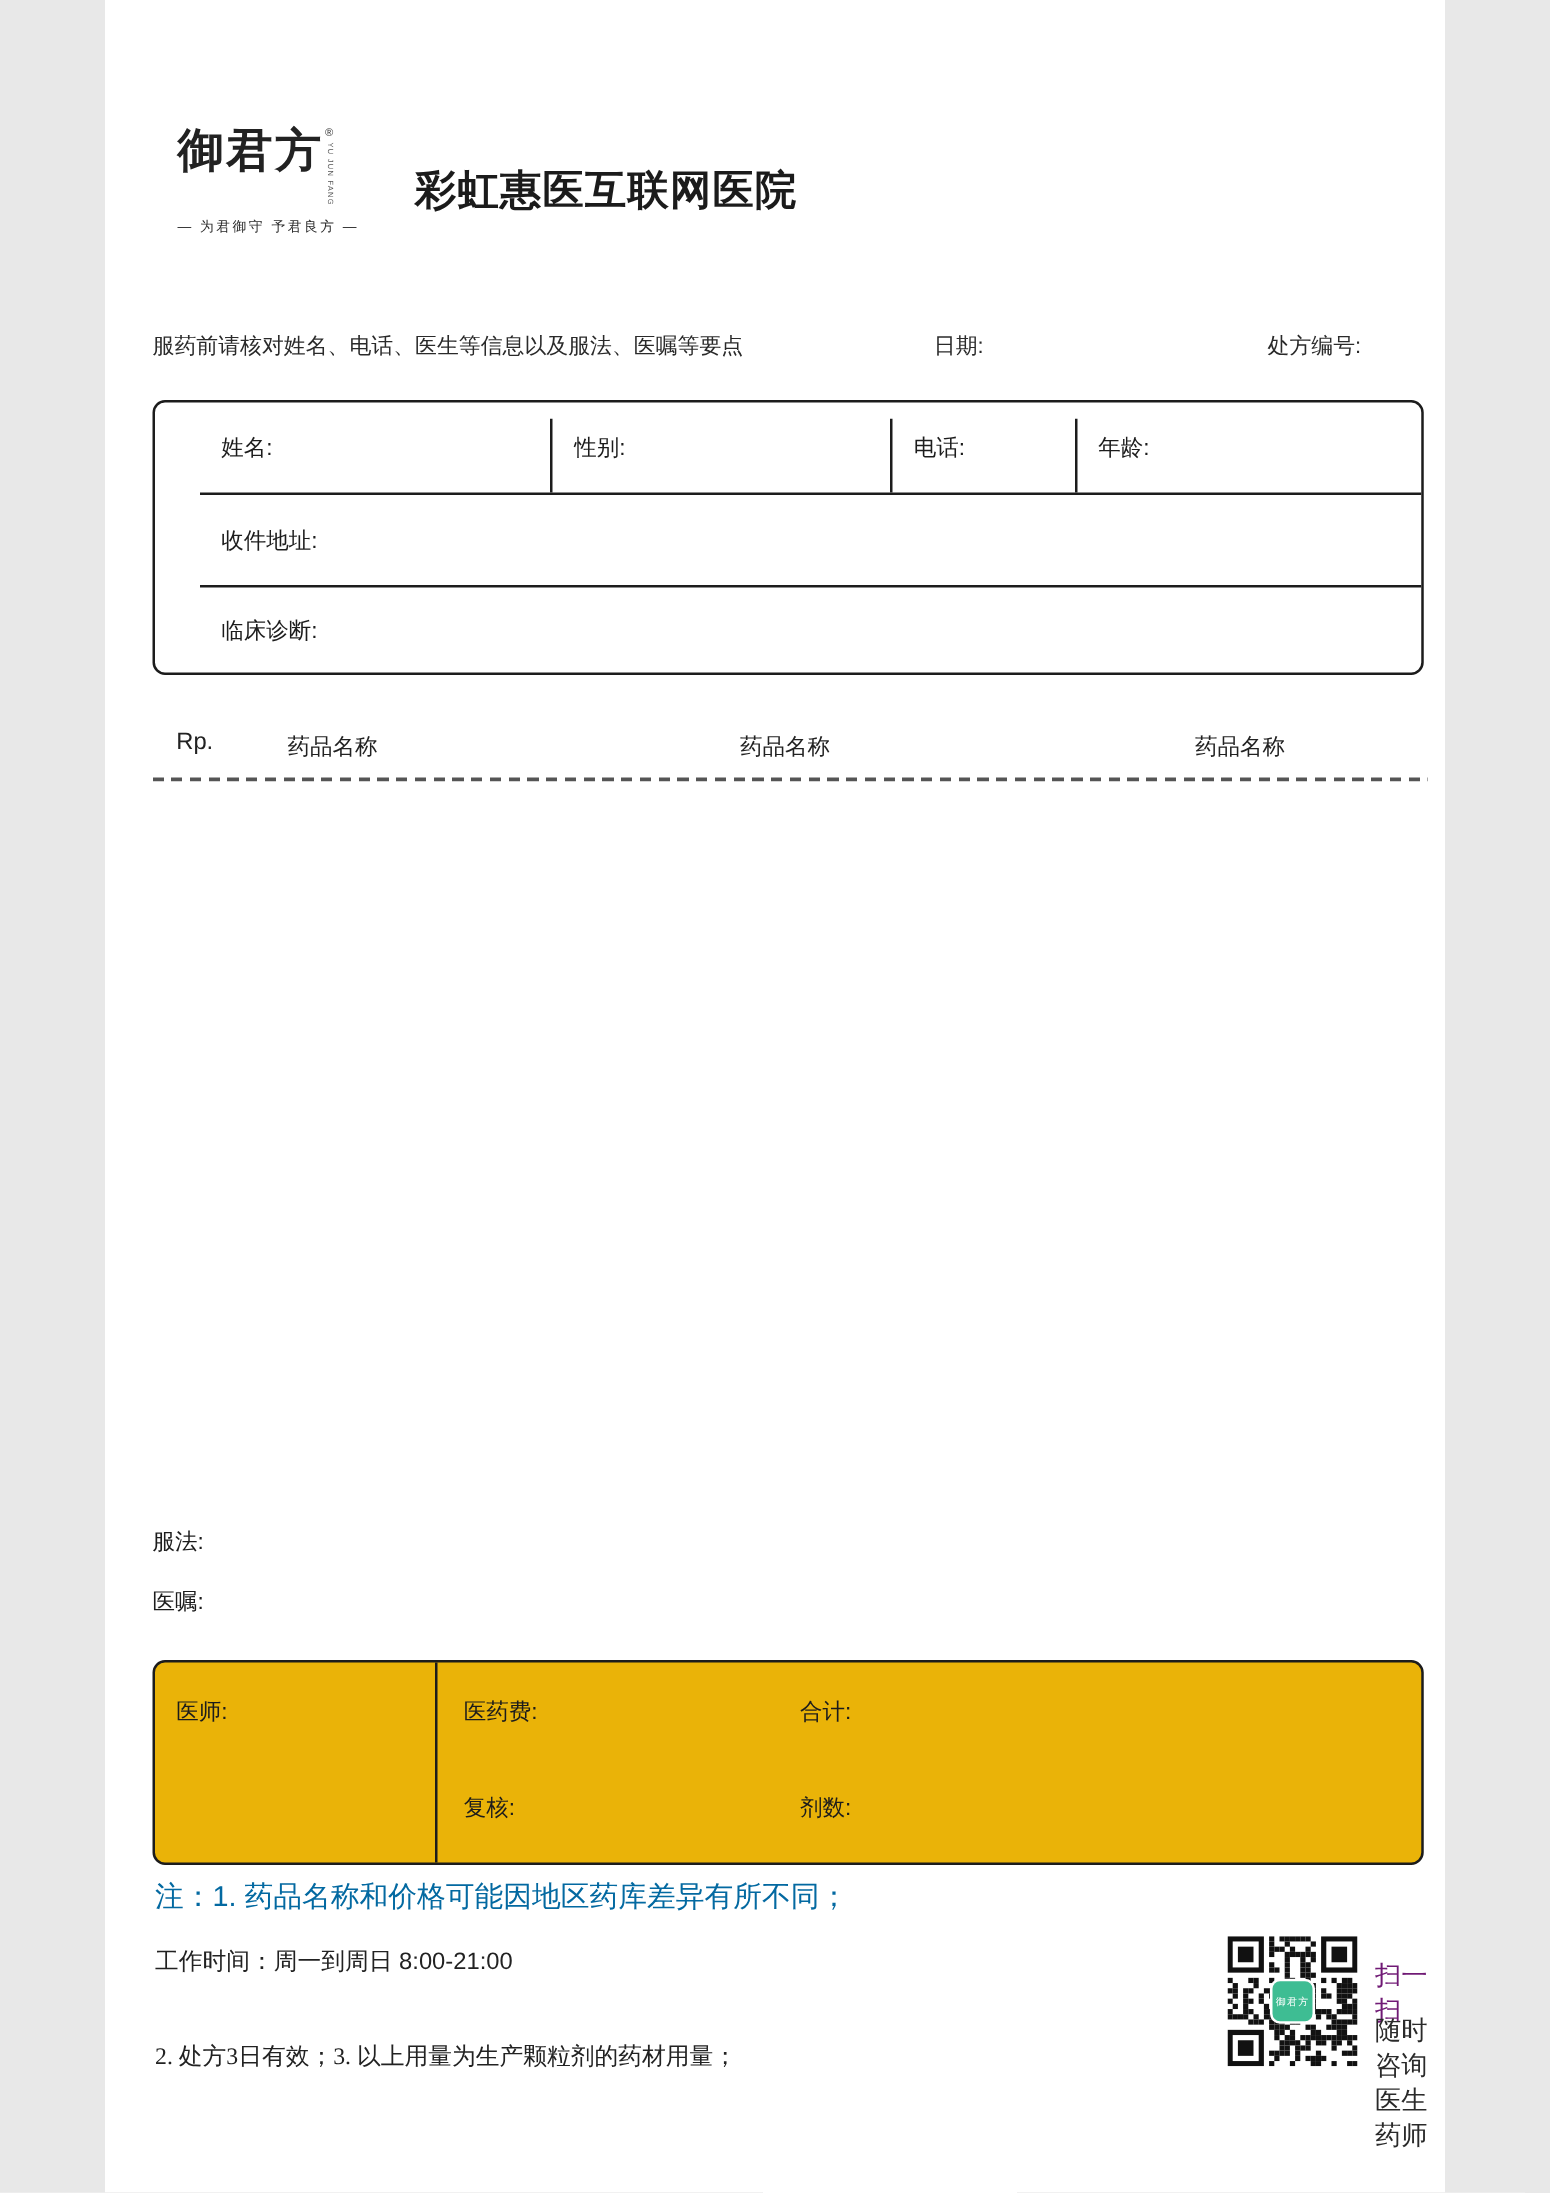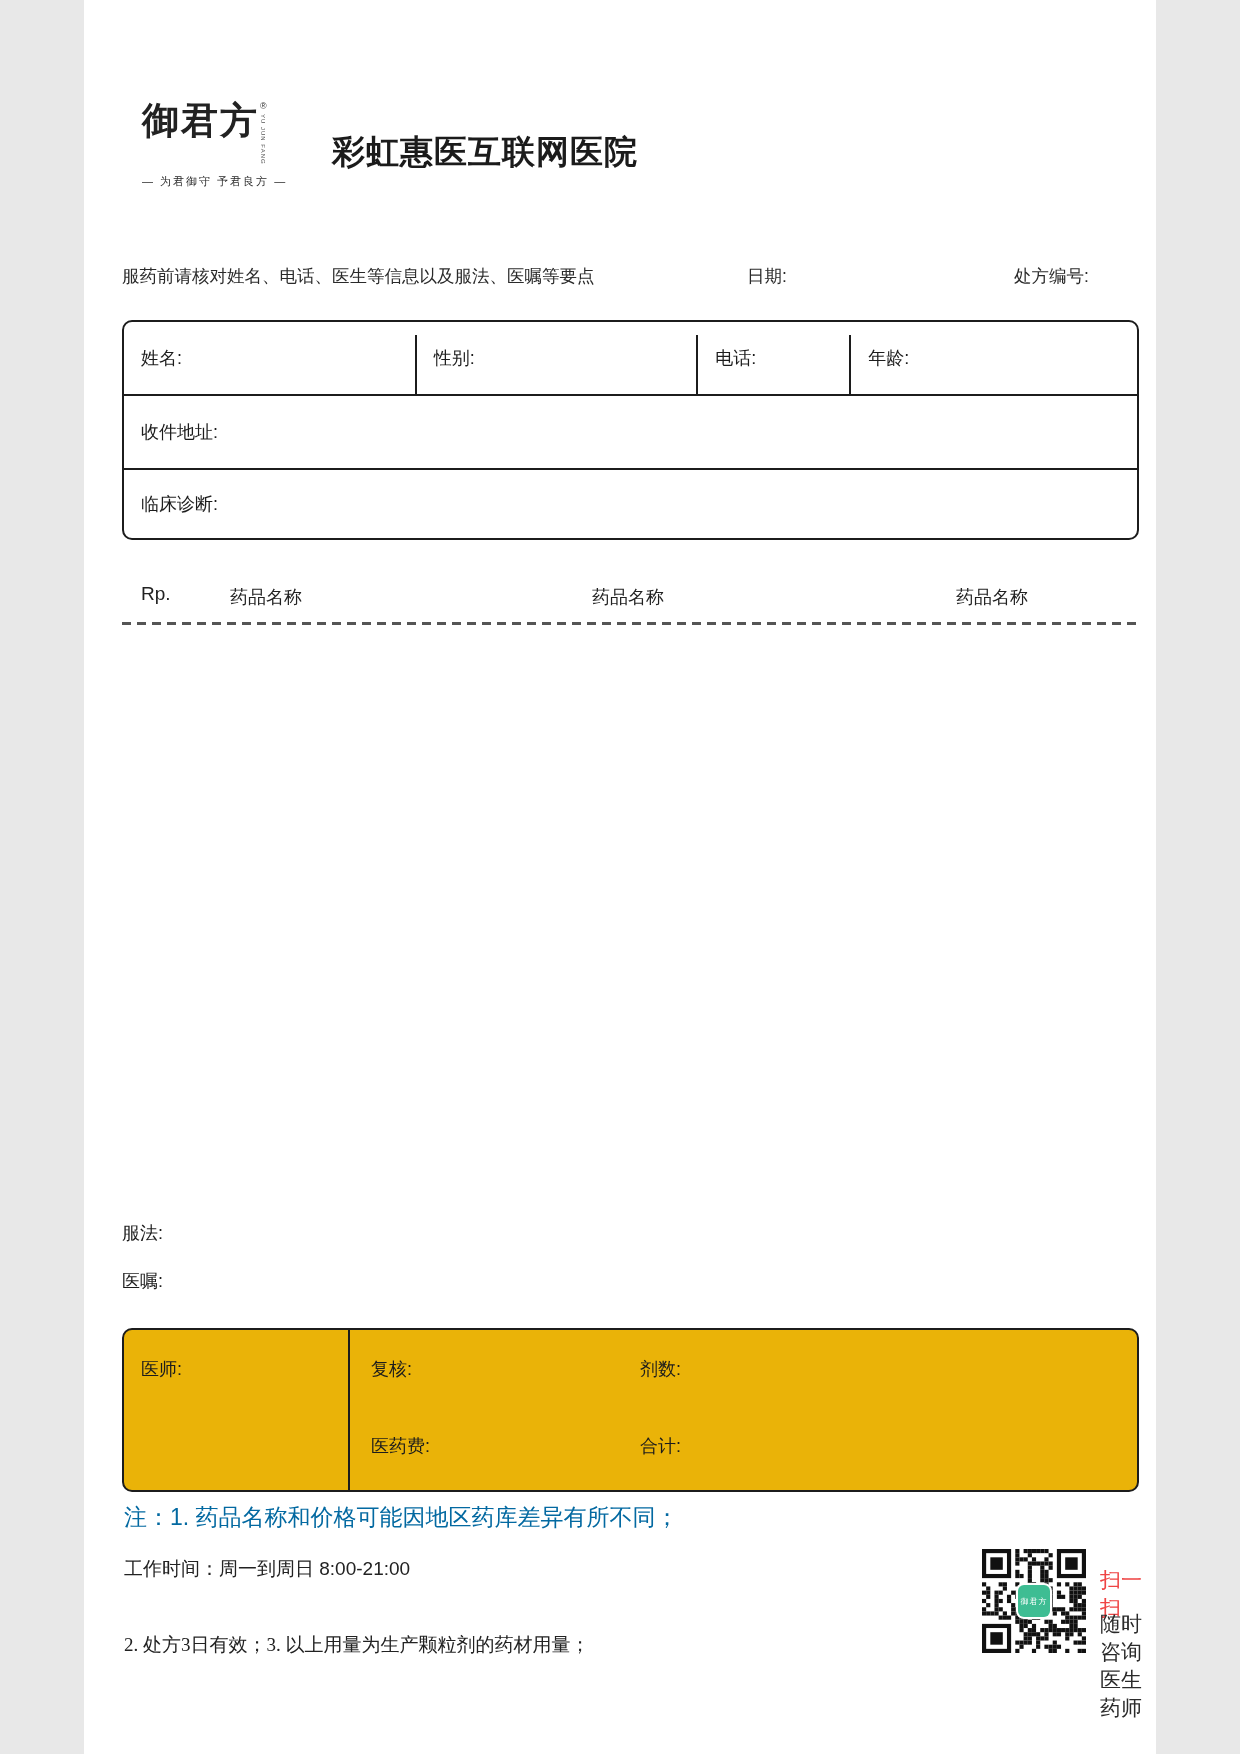--- a/index.html
+++ b/index.html
@@ -38,21 +38,21 @@
 
   
   .notice-text{left:38px;top:264px;font-size:17.5px;color:#2a2a2a;}
   .date-label{left:663px;top:264px;font-size:17.5px;color:#2a2a2a;}
   .rx-label{left:930px;top:264px;font-size:17.5px;color:#2a2a2a;}
 
   
   .patient-box{
     left:38px;top:320px;width:1017px;height:220px;
     border:2.5px solid var(--border);border-radius:10px;
-    box-sizing:border-box;display:flex;flex-direction:column;background:#fff;
+    box-sizing:border-box;display:flex;flex-direction:column;background:#fff;padding-left:36px;
   }
   .p-row1{height:72px;display:flex;border-bottom:2.5px solid var(--border);}
   .p-cell{box-sizing:border-box;display:flex;align-items:center;padding-left:17px;font-size:18px;}
   .p-cell.c1{width:28.7%;}
   .p-cell.c2{width:27.8%;}
   .p-cell.c3{width:28.4%;}
   .p-cell.c4{flex:1;}
   .p-cell + .p-cell{border-left:2px solid var(--border);margin-top:13px;}
   .p-cell + .p-cell .p-label{margin-top:-13px;}
   .p-row2{height:72px;display:flex;align-items:center;padding-left:17px;font-size:18px;
@@ -94,21 +94,21 @@
   .note2{left:40px;top:1632px;font-size:19px;color:#222;font-family:Liberation Serif, serif;}
 
   .qr-wrap{left:898px;top:1549px;width:104px;height:104px;}
   .qr-wrap svg{display:block;}
   .qr-center{
     position:absolute;left:36px;top:36px;width:32px;height:32px;
     background:var(--green);border-radius:6px;box-shadow:0 0 0 2px #fff;
     display:flex;align-items:center;justify-content:center;
     color:#fff;font-size:8px;letter-spacing:1px;white-space:nowrap;
   }
-  .scan-label{left:1016px;top:1566px;font-size:21px;color:#ef4444;}
+  .scan-label{left:1016px;top:1566px;font-size:21px;color:#701a75;}
   .scan-hint{left:1016px;top:1610px;font-size:21px;color:#2a2a2a;}
 </style>
 </head>
 <body>
 
 <div class="page">
 
   <div class="abs logo-block">
     <div class="logo-row">
       <span class="logo-text">御君方</span>
@@ -156,26 +156,26 @@
 
   <span class="abs usage-label">服法:</span>
   <span class="abs advice-label">医嘱:</span>
 
   <div class="abs signoff-box">
     <div class="s-left">
       <span>医师:</span>
     </div>
     <div class="s-right">
       <div class="s-row">
+        <span class="s-lbl1">医药费:</span>
+        <span>合计:</span>
+      </div>
+      <div class="s-row">
         <span class="s-lbl1">复核:</span>
         <span>剂数:</span>
-      </div>
-      <div class="s-row">
-        <span class="s-lbl1">医药费:</span>
-        <span>合计:</span>
       </div>
     </div>
   </div>
 
   <span class="abs work-hours">工作时间：周一到周日 8:00-21:00</span>
   <span class="abs note1">注：1. 药品名称和价格可能因地区药库差异有所不同；</span>
   <span class="abs note2">2. 处方3日有效；3. 以上用量为生产颗粒剂的药材用量；</span>
 
   <div class="abs qr-wrap">
     <div id="qr-modules">

